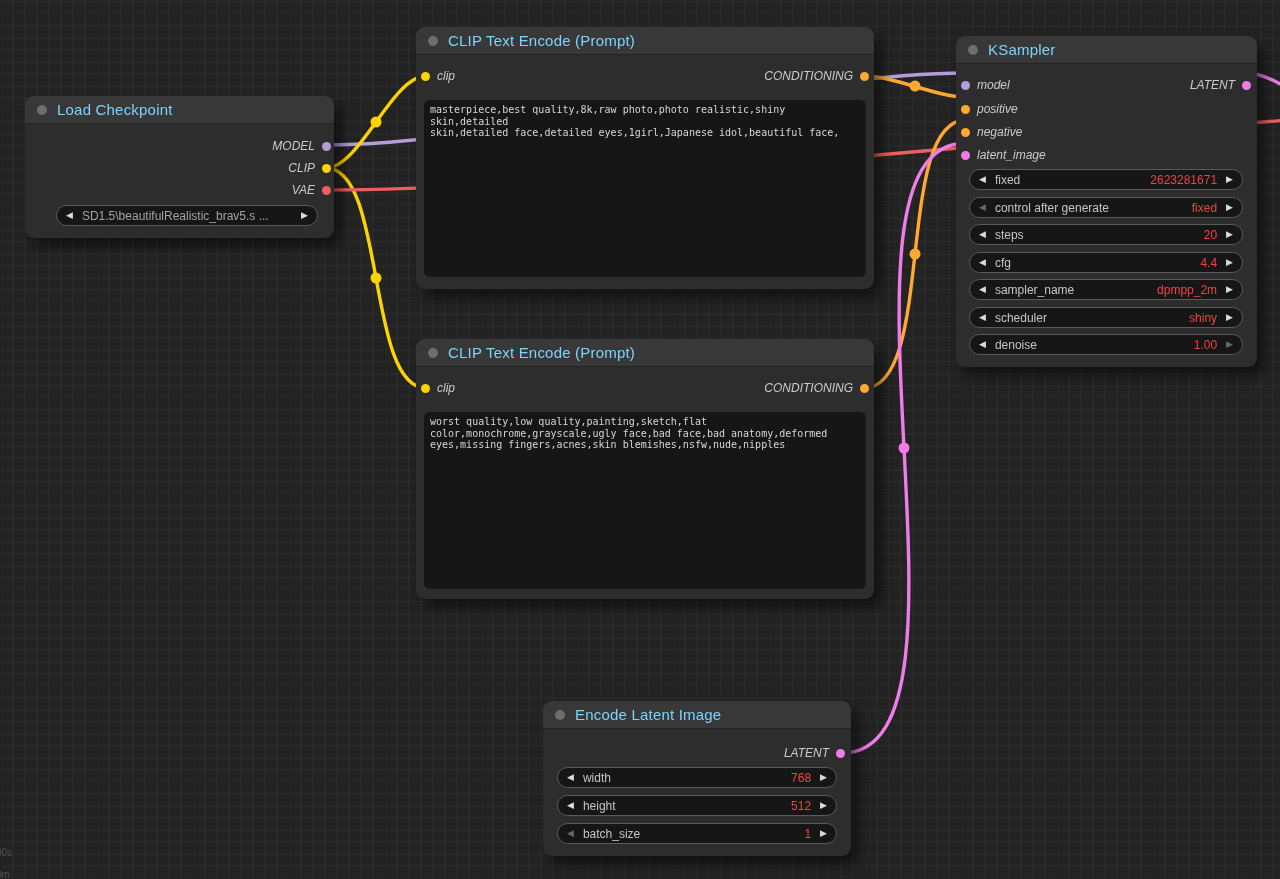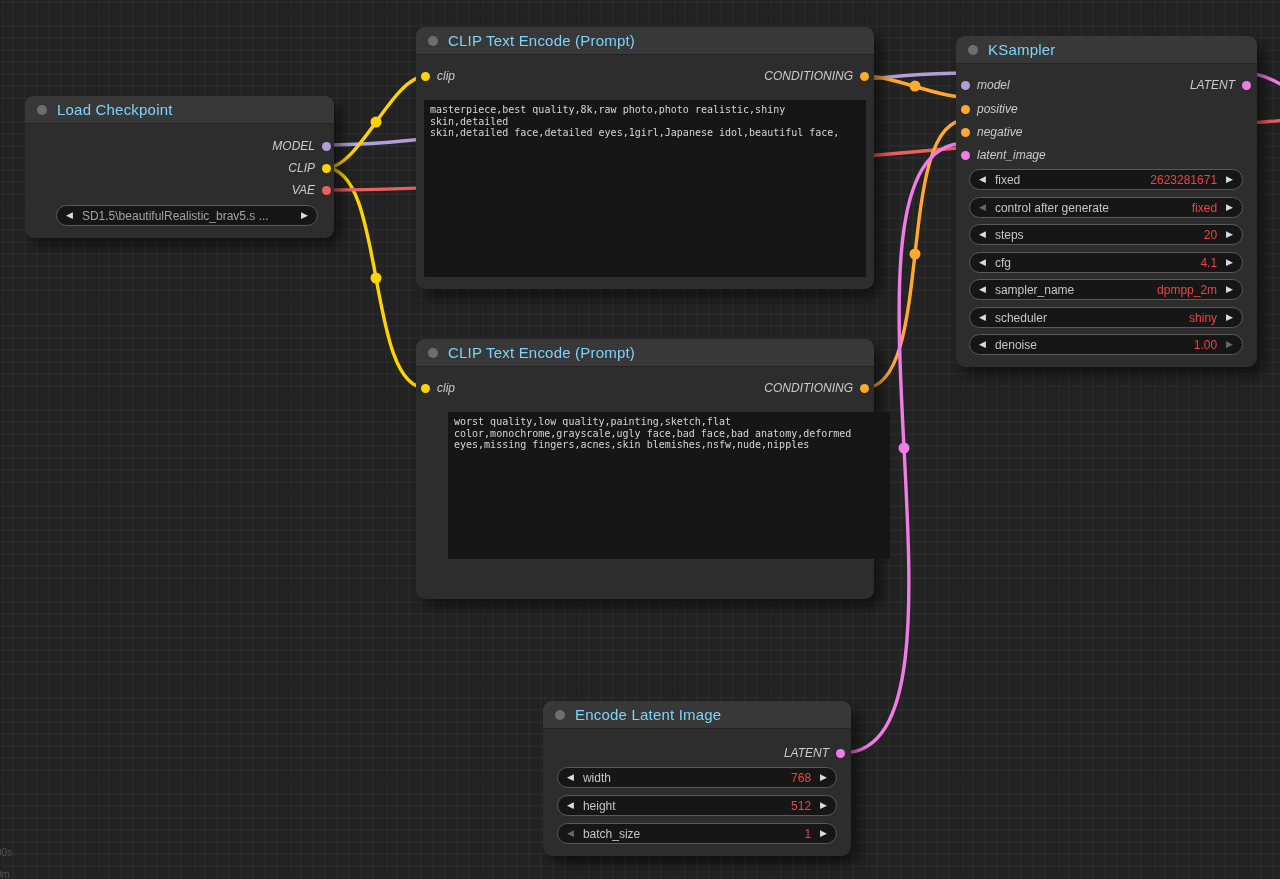--- a/index.html
+++ b/index.html
@@ -22,21 +22,21 @@
     height:28px;background:#383838;border-radius:9px 9px 0 0;
     display:flex;align-items:center;gap:10px;padding:0 12px;
     color:#7dd3fc;font-size:15px;letter-spacing:.2px;
     border-bottom:1px solid #242424;box-sizing:border-box;
   }
   .collapse-dot{width:10px;height:10px;border-radius:50%;background:#6e6e6e;flex:0 0 auto;}
   .port-row{position:absolute;display:flex;align-items:center;gap:7px;height:18px;
     font-size:12px;color:#cbcbcb;white-space:nowrap;font-style:italic;}
   .port-dot{width:9px;height:9px;border-radius:50%;flex:0 0 auto;}
   .textbox{
-    position:absolute;background:#161616;border-radius:1px;color:#d6d6d6;
+    position:absolute;background:#161616;border-radius:6px;color:#d6d6d6;
     font-family:"DejaVu Sans Mono","Liberation Mono",monospace;
     font-size:10px;line-height:11.5px;padding:4px 6px;box-sizing:border-box;
     white-space:pre-wrap;overflow:hidden;word-break:break-word;
   }
   .widget{
     position:absolute;height:21px;background:#161616;border:1px solid #5a5a5a;
     border-radius:11px;display:flex;align-items:center;box-sizing:border-box;
     font-size:12px;color:#c6c6c6;padding:0 9px;white-space:nowrap;
   }
   .widget .arrow{font-size:9px;color:#dcdcdc;line-height:1;flex:0 0 auto;}
@@ -118,21 +118,21 @@
     <span>CLIP Text Encode (Prompt)</span>
   </div>
   <div class="port-row" style="top:40px;left:5px;">
     <span class="port-dot" style="background: rgb(253, 212, 0);"></span>
     <span>clip</span>
   </div>
   <div class="port-row" style="top:40px;right:5px;">
     <span>CONDITIONING</span>
     <span class="port-dot" style="background: rgb(255, 169, 49);"></span>
   </div>
-  <div class="textbox" style="left:8px;top:73px;width:442px;height:147px;margin-left:24px;">worst quality,low quality,painting,sketch,flat
+  <div class="textbox" style="left:8px;top:73px;width:442px;height:177px;">worst quality,low quality,painting,sketch,flat
 color,monochrome,grayscale,ugly face,bad face,bad anatomy,deformed
 eyes,missing fingers,acnes,skin blemishes,nsfw,nude,nipples</div>
 </div>
 
 <div class="node" style="left:956px;top:24px;width:301px;height:331px;margin-top:12px;">
   <div class="node-title">
     <span class="collapse-dot"></span>
     <span>KSampler</span>
   </div>
   <div class="port-row" style="top:40px;left:5px;">
@@ -170,21 +170,21 @@
   </div>
   <div class="widget" style="left:13px;top:188px;right:14px;">
     <span class="arrow">◀</span>
     <span class="wlabel">steps</span>
     <span class="wvalue">20</span>
     <span class="arrow">▶</span>
   </div>
   <div class="widget" style="left:13px;top:216px;right:14px;">
     <span class="arrow">◀</span>
     <span class="wlabel">cfg</span>
-    <span class="wvalue">4.1</span>
+    <span class="wvalue">4.4</span>
     <span class="arrow">▶</span>
   </div>
   <div class="widget" style="left:13px;top:243px;right:14px;">
     <span class="arrow">◀</span>
     <span class="wlabel">sampler_name</span>
     <span class="wvalue">dpmpp_2m</span>
     <span class="arrow">▶</span>
   </div>
   <div class="widget" style="left:13px;top:271px;right:14px;">
     <span class="arrow">◀</span>

